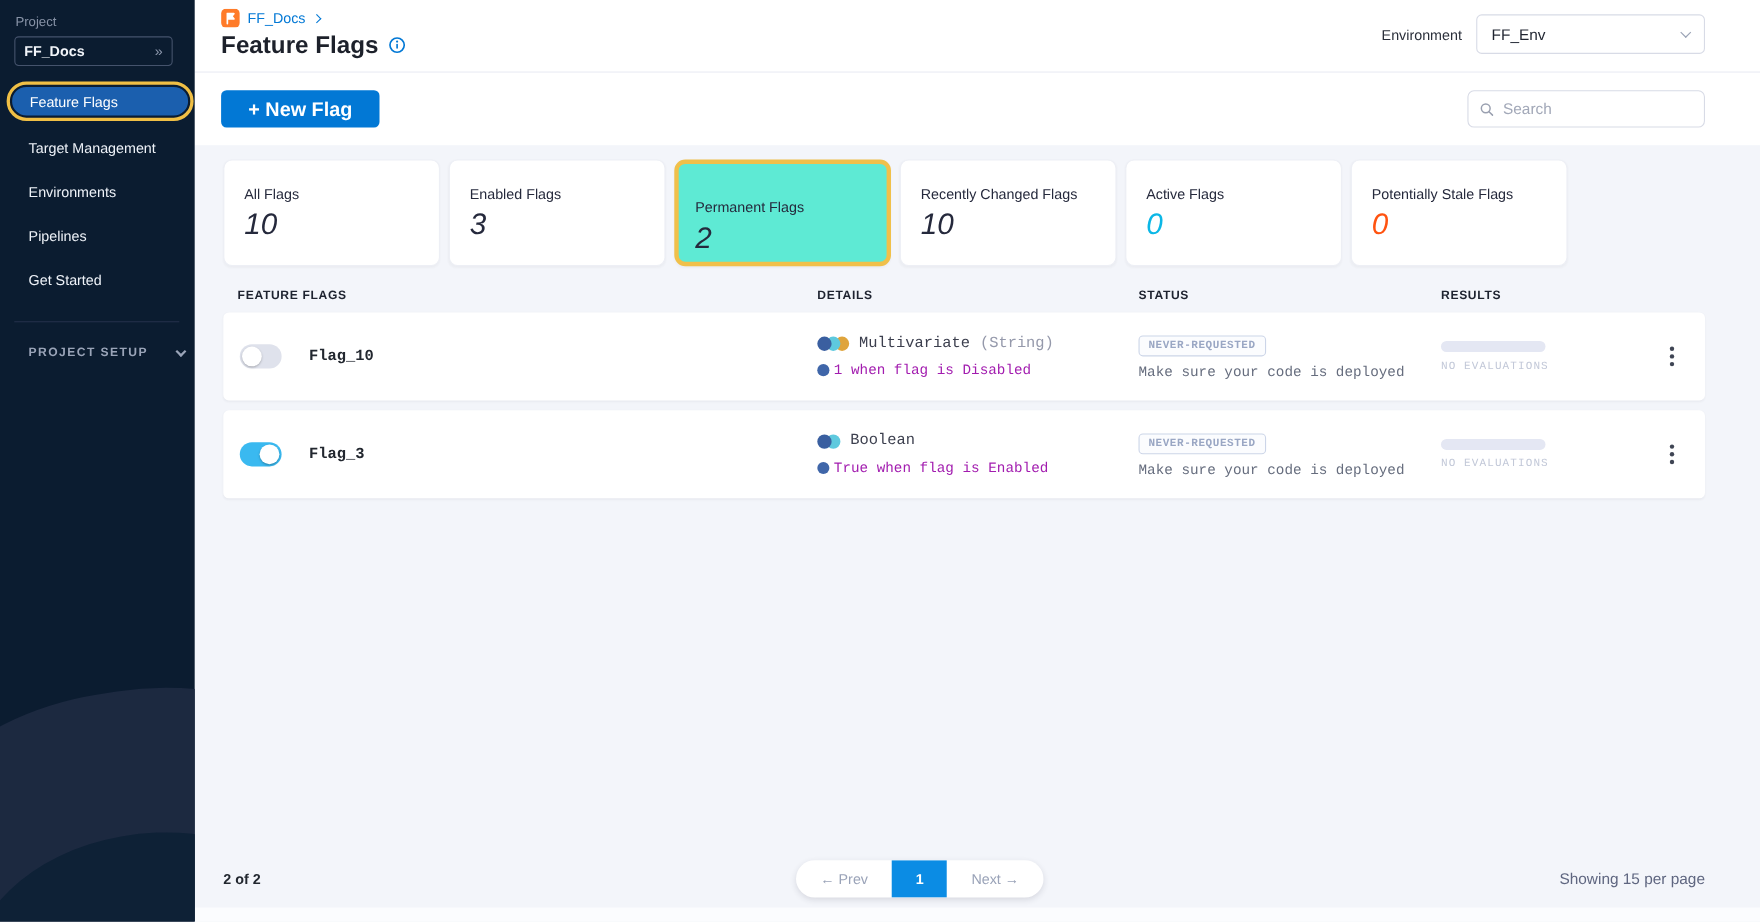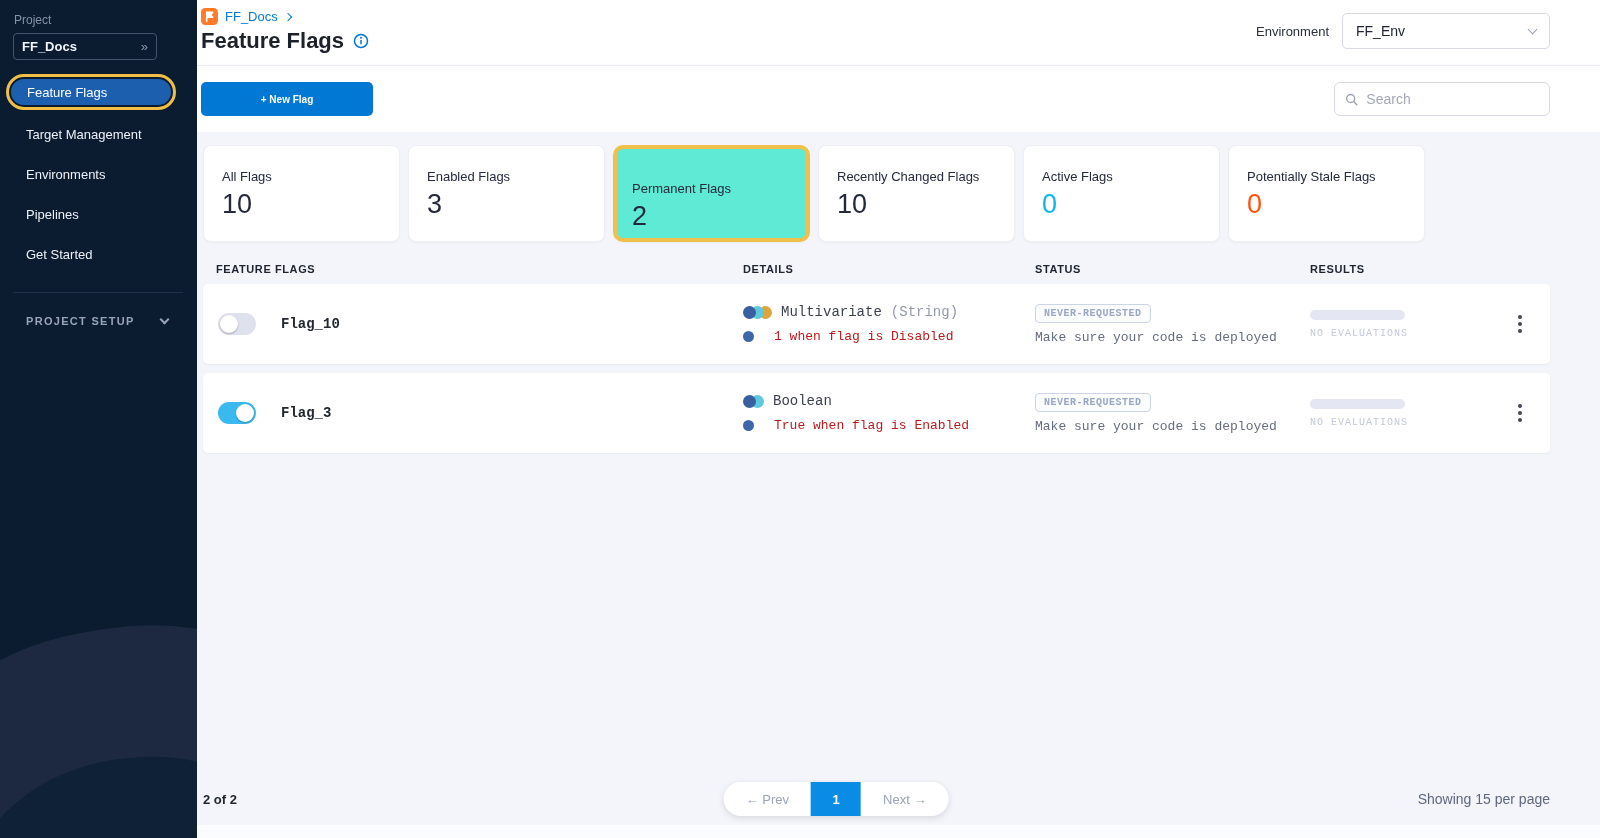--- a/index.html
+++ b/index.html
@@ -1,20 +1,20 @@
 <!DOCTYPE html>
 <html><head>
 <meta charset="utf-8">
 <style>
   * { margin:0; padding:0; box-sizing:border-box; }
   body { font-family:"Liberation Sans", sans-serif; background:#e8eaf0; }
   .app { position:relative; width:1600px; height:838px; background:#fff; overflow:hidden; }
 
   
-  .sidebar { position:absolute; left:0; top:0; width:197px; height:838px; background:#0b1c30; overflow:hidden; z-index:3; }
+  .sidebar { position:absolute; left:0; top:0; width:177px; height:838px; background:#0b1c30; overflow:hidden; z-index:3; }
   .proj-label { margin:13px 0 6px 14px; font-size:12px; color:#8792a6; }
   .proj-box { margin:0 20px 0 13px; width:144px; height:27px; border:1px solid #45536c; border-radius:4px;
               display:flex; align-items:center; justify-content:space-between; padding:0 8px; cursor:pointer; }
   .proj-name { font-size:13px; font-weight:bold; color:#f2f5fa; }
   .collapse-glyph { font-size:13px; color:#8b96ab; }
   .nav { margin-top:14px; }
   .nav-active-ring { margin:0 0 4px 6px; width:170px; border:3px solid #f0bf45; border-radius:20px; background:#f0bf45; cursor:pointer; }
   .nav-active-pill { background:#1b5fae; border:2px solid #0b1c30; border-radius:16px; height:30px;
                      display:flex; align-items:center; padding-left:16px; font-size:13px; color:#fff; }
   .nav-item { height:40px; display:flex; align-items:center; padding-left:26px; font-size:13px; color:#eef2f8; cursor:pointer; }
@@ -34,36 +34,36 @@
   .page-title { font-size:22px; font-weight:bold; color:#1d212b; }
   .env-row { position:absolute; right:50px; top:13px; display:flex; align-items:center; gap:13px; }
   .env-label { font-size:13px; color:#2a2f3a; }
   .env-select { width:208px; height:36px; border:1px solid #d8dbe6; border-radius:5px; background:#fff;
                 display:flex; align-items:center; justify-content:space-between; padding:0 13px; cursor:pointer; }
   .env-value { font-size:14px; color:#1f2430; }
   .chev-down-gray { display:inline-block; width:7px; height:7px; border-right:1.6px solid #9aa3b5; border-bottom:1.6px solid #9aa3b5; transform:rotate(45deg); margin-top:-4px; }
 
   
   .toolbar { position:absolute; left:177px; top:67px; right:0; height:65px; background:#fff; }
-  .new-flag-btn { position:absolute; left:24px; top:15px; width:172px; height:34px; background:#0278d5; color:#fff;
-                  border:none; border-radius:5px; font-family:inherit; font-size:10px; font-weight:bold; cursor:pointer; }
+  .new-flag-btn { position:absolute; left:24px; top:15px; width:144px; height:34px; background:#0278d5; color:#fff;
+                  border:none; border-radius:5px; font-family:inherit; font-size:18px; font-weight:bold; cursor:pointer; }
   .search-box { position:absolute; right:50px; top:15px; width:216px; height:34px; border:1px solid #d8dbe6; border-radius:6px;
                 display:flex; align-items:center; padding:0 10px; gap:8px; background:#fff; }
   .search-box input { border:none; outline:none; width:100%; font-family:inherit; font-size:14px; color:#2a2f3a; }
   .search-box input::placeholder { color:#a2a8b8; }
 
   
   .content { position:absolute; left:177px; top:132px; right:0; bottom:0; background:#f3f5fa; }
   .content::after { content:""; position:absolute; left:0; right:0; bottom:0; height:13px; background:#fbfcfe; }
 
   .cards { display:flex; gap:8px; margin:13px 50px 0 26px; }
   .card { width:197px; height:97px; background:#fff; border:1px solid #edeff5; border-radius:8px;
           padding:23px 0 0 18px; box-shadow:0 1px 2px rgba(40,41,61,.04); cursor:pointer; }
   .card-label { font-size:13px; color:#25293c; }
-  .card-value { margin-top:5px; font-size:27px; font-weight:500; color:#25293c; }
+  .card-value { margin-top:5px; font-size:27px; font-weight:500; color:#25293c;font-style:italic; }
   .card.highlight { background:#5eead4; border:4px solid #f0c04a; border-radius:10px; padding:32px 0 0 15px; }
   .card-value.cyan { color:#0bb7e6; }
   .card-value.orange { color:#ff5310; }
 
   .grid5 { display:grid; grid-template-columns:540px 292px 275px 180px 1fr; }
   .thead { margin:21px 50px 0 26px; font-size:11px; font-weight:bold; letter-spacing:.6px; color:#1e2330; }
   .thead .c0 { padding-left:13px; }
 
   .row { align-items:center; height:80px; background:#fff; border-radius:5px; margin:9px 50px 0 26px;
          box-shadow:0 1px 2px rgba(40,41,61,.05);font-family:Liberation Mono, monospace; }
@@ -77,21 +77,21 @@
 
   .det-line1 { display:flex; align-items:center; gap:9px; font-size:14px; }
   .kind { color:#3c3f4e; }
   .kind-suffix { color:#9599ab; }
   .vc-group { display:flex; align-items:center; }
   .vc { width:13px; height:13px; border-radius:50%; display:inline-block; }
   .vc + .vc { margin-left:-5px; }
   .vc.navy { background:#3a5fa0; z-index:2; }
   .vc.cyan { background:#5ec9de; z-index:1; }
   .vc.amber { background:#dfa43c; }
-  .det-line2 { margin-top:9px; display:flex; align-items:center; gap:20px; font-size:13px; color:#b91c1c; }
+  .det-line2 { margin-top:9px; display:flex; align-items:center; gap:4px; font-size:13px; color:#a21caf; }
   .rule-dot { width:11px; height:11px; border-radius:50%; background:#3f66a9; flex:none; }
 
   .status-badge { display:inline-block; font-size:10px; font-weight:bold; letter-spacing:.5px; color:#9aa7c4;
                   border:1px solid #ccd5e8; background:#fbfcfe; border-radius:4px; padding:3px 8px; }
   .status-text { margin-top:7px; font-size:13px; color:#666d7e; }
 
   .result-bar { width:95px; height:10px; border-radius:5px; background:#e4e7f3; }
   .result-text { margin-top:8px; font-size:10px; letter-spacing:1px; color:#c2c8d8; }
 
   .cell-menu { display:flex; justify-content:center; }

